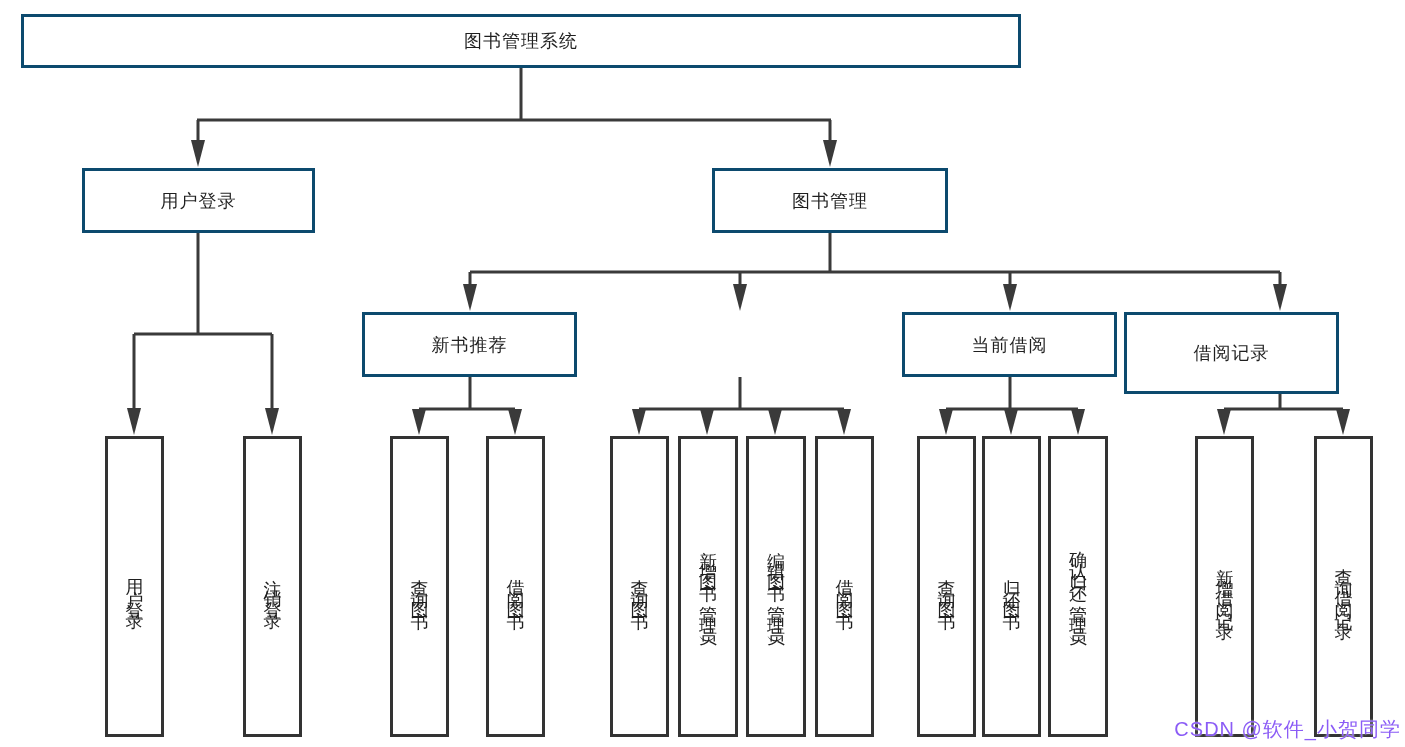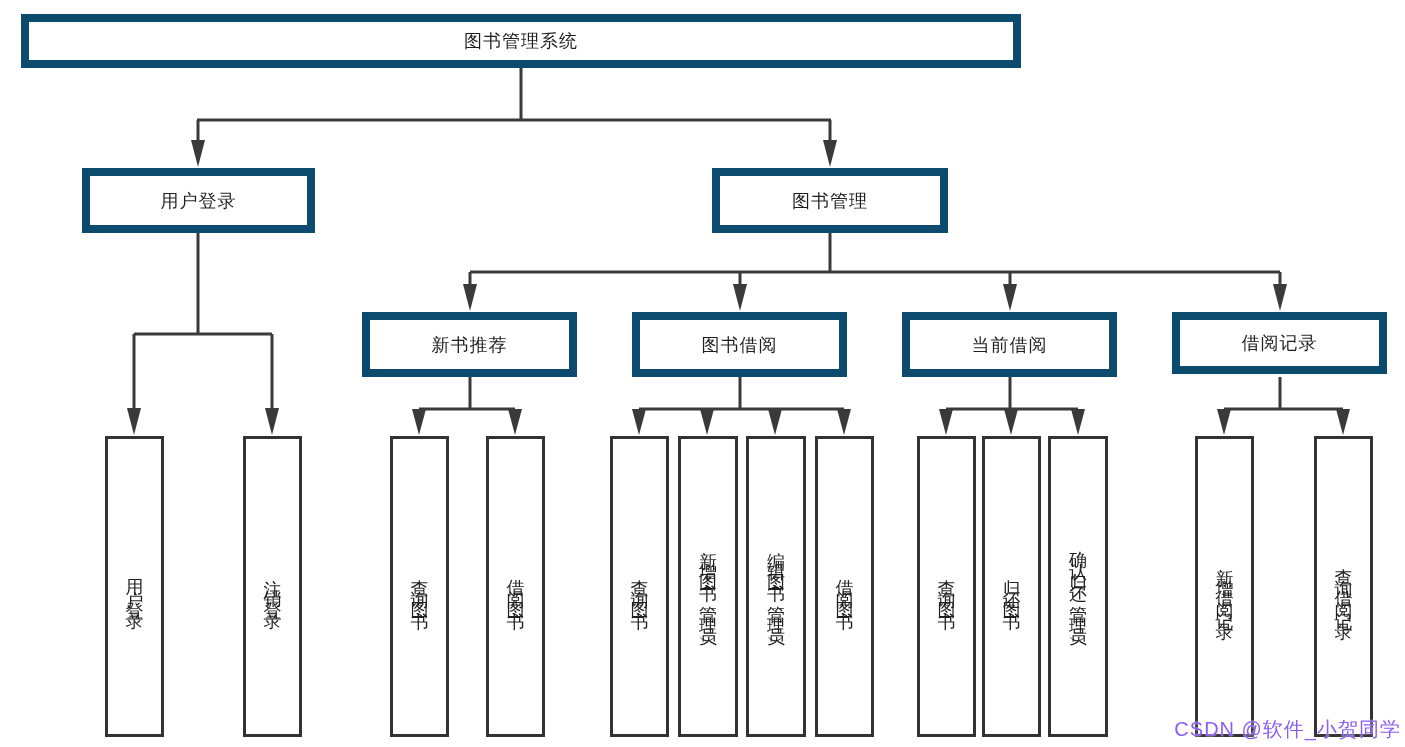--- a/index.html
+++ b/index.html
@@ -1,21 +1,21 @@
 <!DOCTYPE html>
 <html><head>
 <meta charset="utf-8">
 <style>
   html,body{margin:0;padding:0;background:#ffffff;}
   body{font-family:"Liberation Sans",sans-serif;color:#1f1f1f;}
   #canvas{position:relative;width:1405px;height:747px;background:#ffffff;overflow:hidden;}
   #wires{position:absolute;left:0;top:0;z-index:1;}
   .hbox{
     position:absolute;z-index:2;background:#ffffff;
-    border:8px solid #0c4a6e;box-sizing:border-box;
+    border:3px solid #0c4a6e;box-sizing:border-box;
     display:flex;align-items:center;justify-content:center;
     font-size:18px;letter-spacing:1px;white-space:nowrap;
   }
   .vbox{
     position:absolute;z-index:2;background:#ffffff;
     border:3px solid #333333;box-sizing:border-box;
     display:flex;align-items:center;justify-content:center;
     writing-mode:vertical-rl;text-orientation:mixed;
     font-size:18px;letter-spacing:11px;line-height:1;
   }
@@ -59,23 +59,22 @@
     <polygon points="1217,409 1231,409 1224,435" fill="#3a3a3a"></polygon>
     <polygon points="1336,409 1350,409 1343,435" fill="#3a3a3a"></polygon>
   </svg>
 
   <div class="hbox" style="left:21px;top:14px;width:1000px;height:54px;">图书管理系统</div>
 
   <div class="hbox" style="left:82px;top:168px;width:233px;height:65px;">用户登录</div>
   <div class="hbox" style="left:362px;top:312px;width:215px;height:65px;">新书推荐</div>
 
   <div class="hbox" style="left:712px;top:168px;width:236px;height:65px;">图书管理</div>
-  <div class="hbox" style="left:632px;top:312px;width:215px;height:65px;">图书借阅</div>
   <div class="hbox" style="left:902px;top:312px;width:215px;height:65px;text-align:right;">当前借阅</div>
-  <div class="hbox" style="left:1172px;top:312px;width:215px;height:62px;">借阅记录</div>
+  <div class="hbox" style="left:1124px;top:312px;width:215px;height:82px;">借阅记录</div>
 
   <div class="vbox" style="left:105px;top:436px;width:59px;height:301px;">用户登录</div>
   <div class="vbox" style="left:243px;top:436px;width:59px;height:301px;">注销登录</div>
 
   <div class="vbox" style="left:390px;top:436px;width:59px;height:301px;">查询图书</div>
   <div class="vbox" style="left:486px;top:436px;width:59px;height:301px;">借阅图书</div>
 
   <div class="vbox" style="left:610px;top:436px;width:59px;height:301px;">查询图书</div>
   <div class="vbox" style="left:678px;top:436px;width:60px;height:301px;">新增图书（管理员）</div>
   <div class="vbox" style="left:746px;top:436px;width:60px;height:301px;">编辑图书（管理员）</div>

